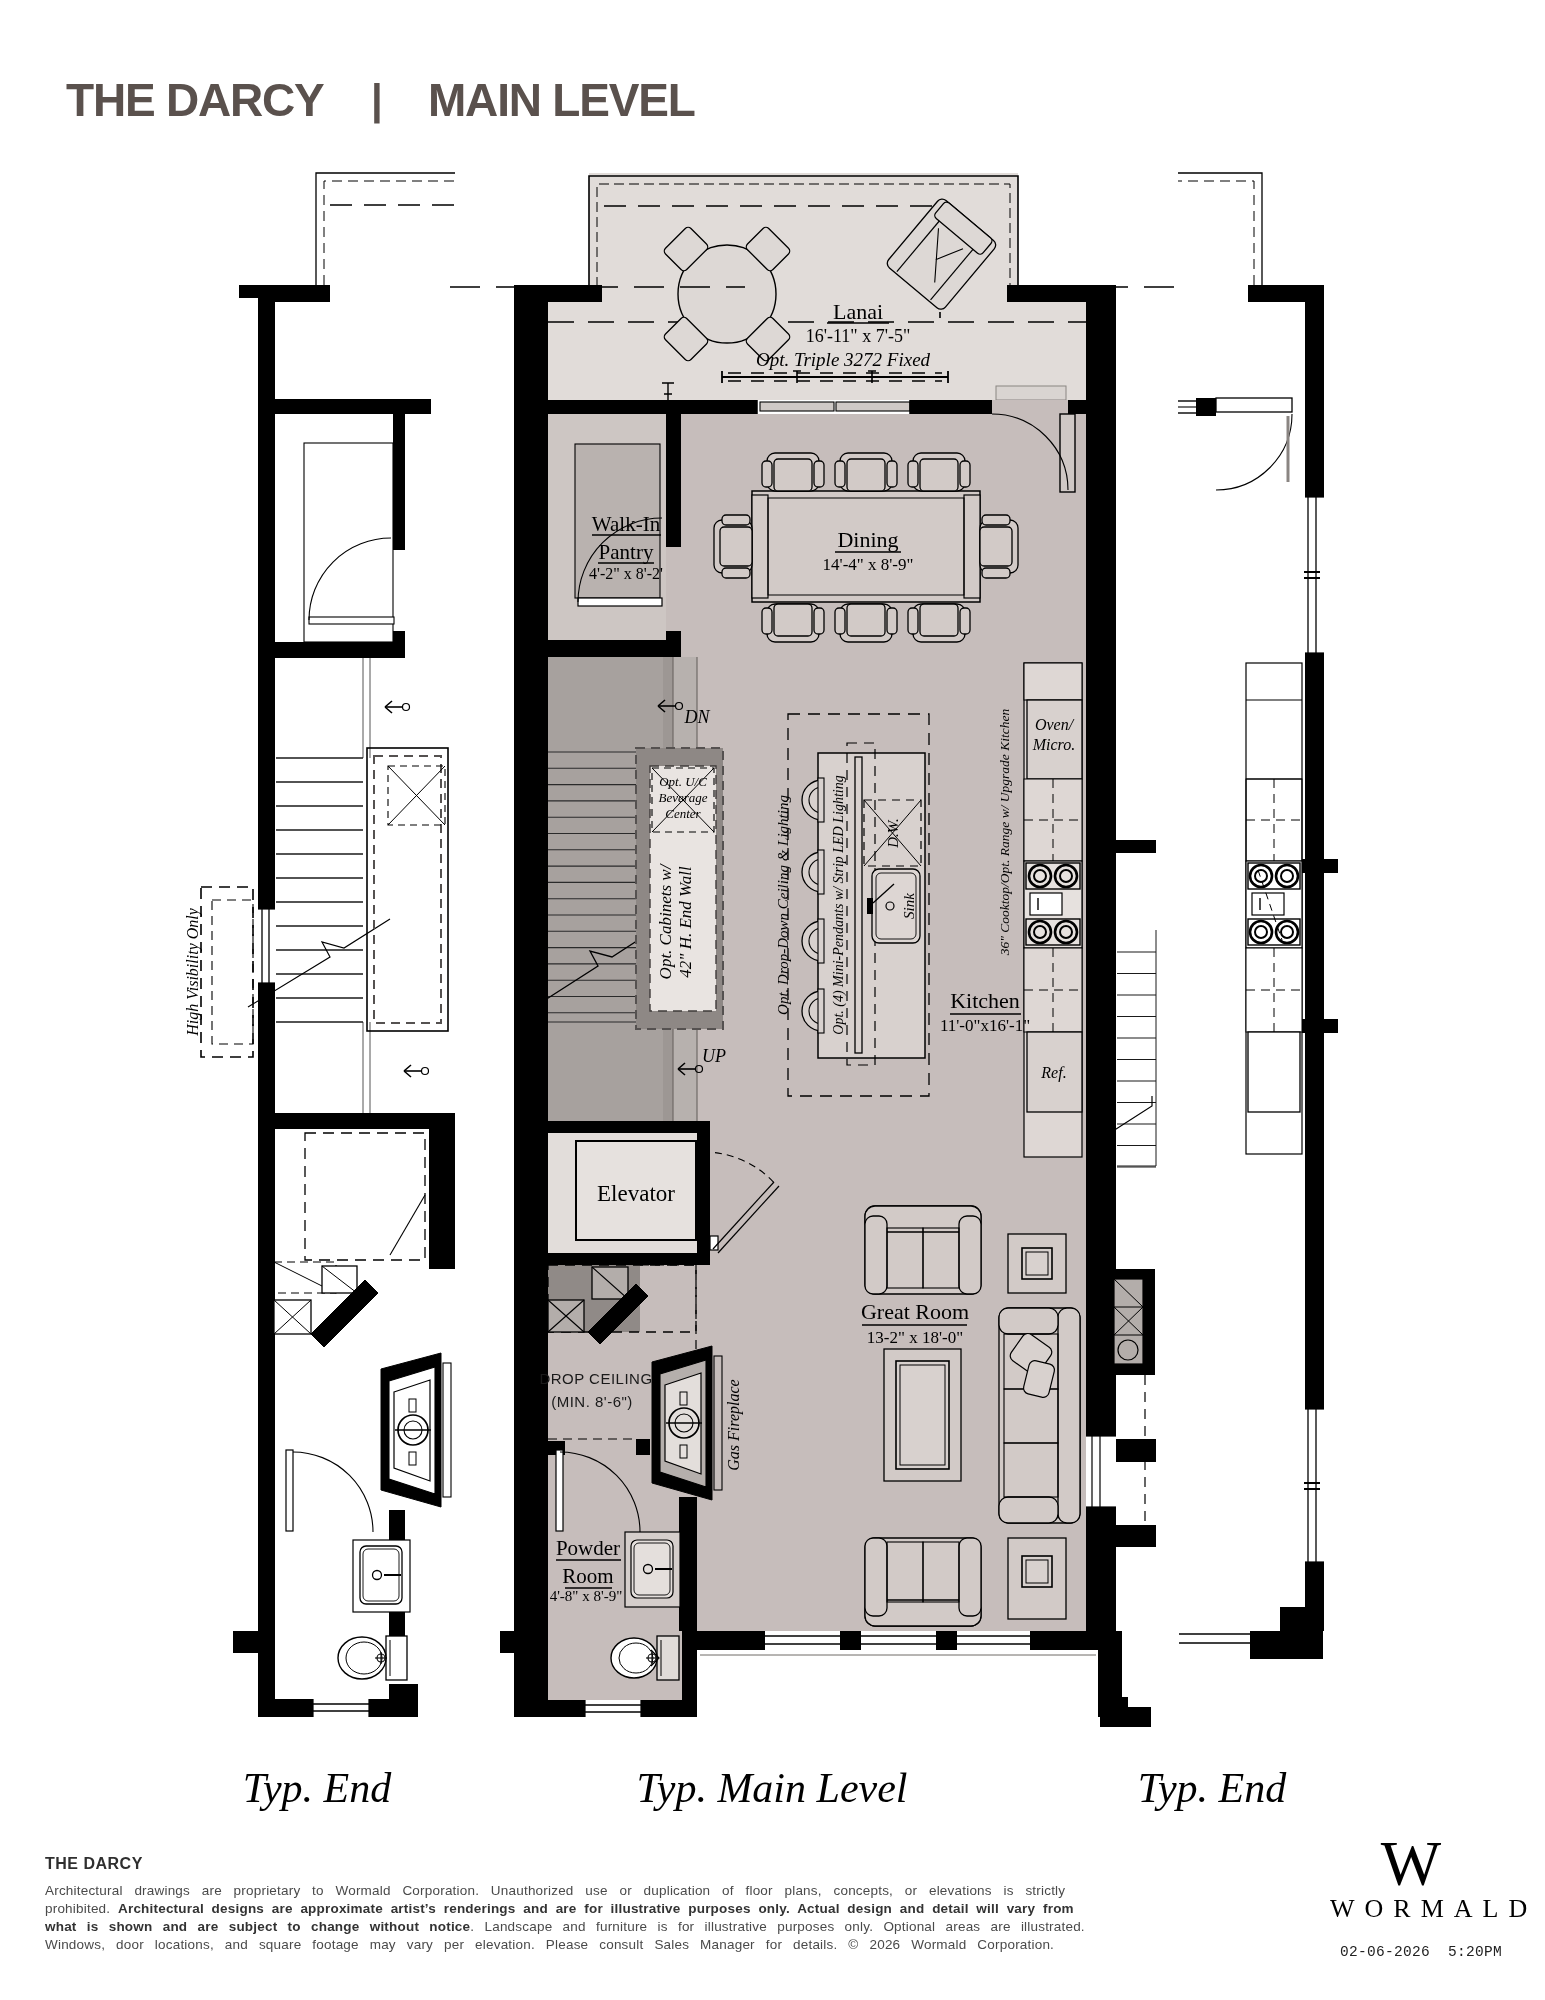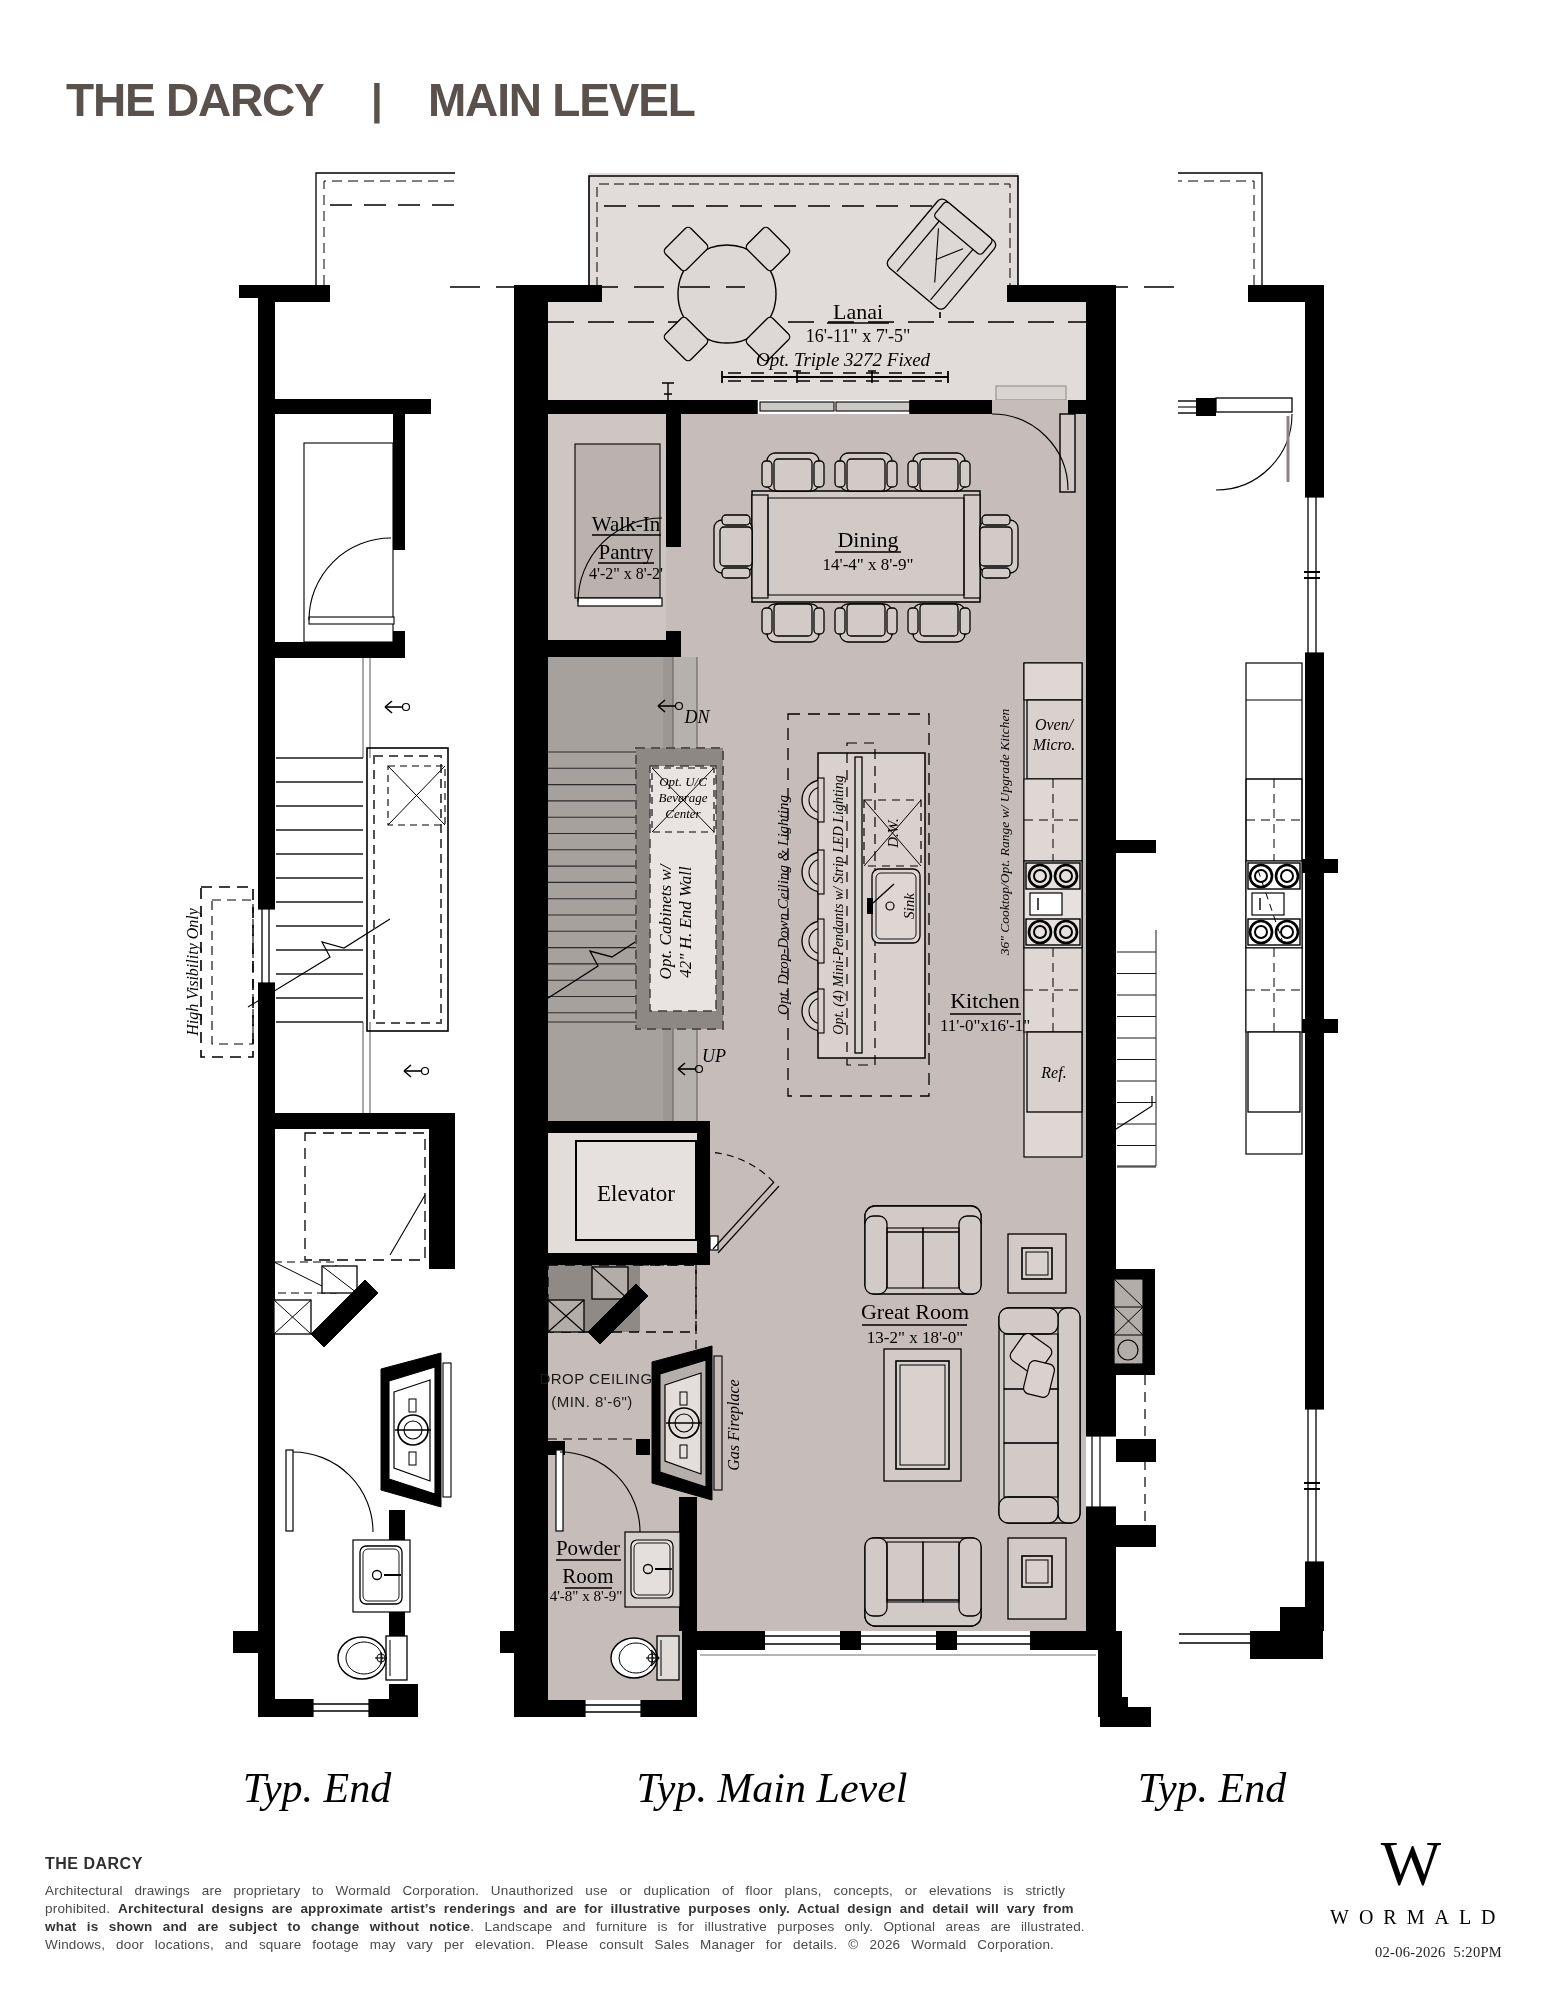--- a/index.html
+++ b/index.html
@@ -892,16 +892,16 @@
 
 <text x="1212" y="1802" font-family="Liberation Serif, serif" font-size="42" fill="#000000" text-anchor="middle" font-style="italic">Typ. End</text>
 </svg>
 
 <div class="abs" style="left:45px;top:1855px;font-family:'Liberation Sans',sans-serif;font-weight:bold;font-size:16px;letter-spacing:0.5px;color:#2f2f2f;">THE DARCY</div>
 
 <div class="abs" style="left:45px;top:1882px;width:1200px;font-family:'Liberation Sans',sans-serif;font-size:13.5px;line-height:18px;color:#4a4a4a;letter-spacing:0.2px;"><span style="word-spacing:7.8px;">Architectural drawings are proprietary to Wormald Corporation. Unauthorized use or duplication of floor plans, concepts, or elevations is strictly</span><br><span style="word-spacing:3.8px;">prohibited. <b style="color:#333">Architectural designs are approximate artist’s renderings and are for illustrative purposes only. Actual design and detail will vary from</b></span><br><span style="word-spacing:6.3px;"><b style="color:#333">what is shown and are subject to change without notice</b>. Landscape and furniture is for illustrative purposes only. Optional areas are illustrated.</span><br><span style="word-spacing:7.0px;">Windows, door locations, and square footage may vary per elevation. Please consult Sales Manager for details. © 2026 Wormald Corporation.</span></div>
 
 <div class="abs" style="left:1320px;top:1838px;width:182px;text-align:center;font-family:'Liberation Serif',serif;color:#000;">
 <div style="font-size:64px;line-height:52px;">W</div>
-<div style="font-size:20px;letter-spacing:10px;margin-top:16px;text-indent:10px;">WORMALD</div>
+<div style="font-size:26px;letter-spacing:10px;margin-top:4px;text-indent:10px;">WORMALD</div>
 </div>
 
-<div class="abs" style="left:1320px;top:1944px;width:182px;text-align:right;font-family:Liberation Serif, serif;font-size:14.5px;color:#222;letter-spacing:0.3px;">02-06-2026&nbsp;&nbsp;5:20PM</div>
+<div class="abs" style="left:1320px;top:1944px;width:182px;text-align:right;font-family:Liberation Mono, monospace;font-size:14.5px;color:#222;letter-spacing:0.3px;">02-06-2026&nbsp;&nbsp;5:20PM</div>
 
 </body></html>

